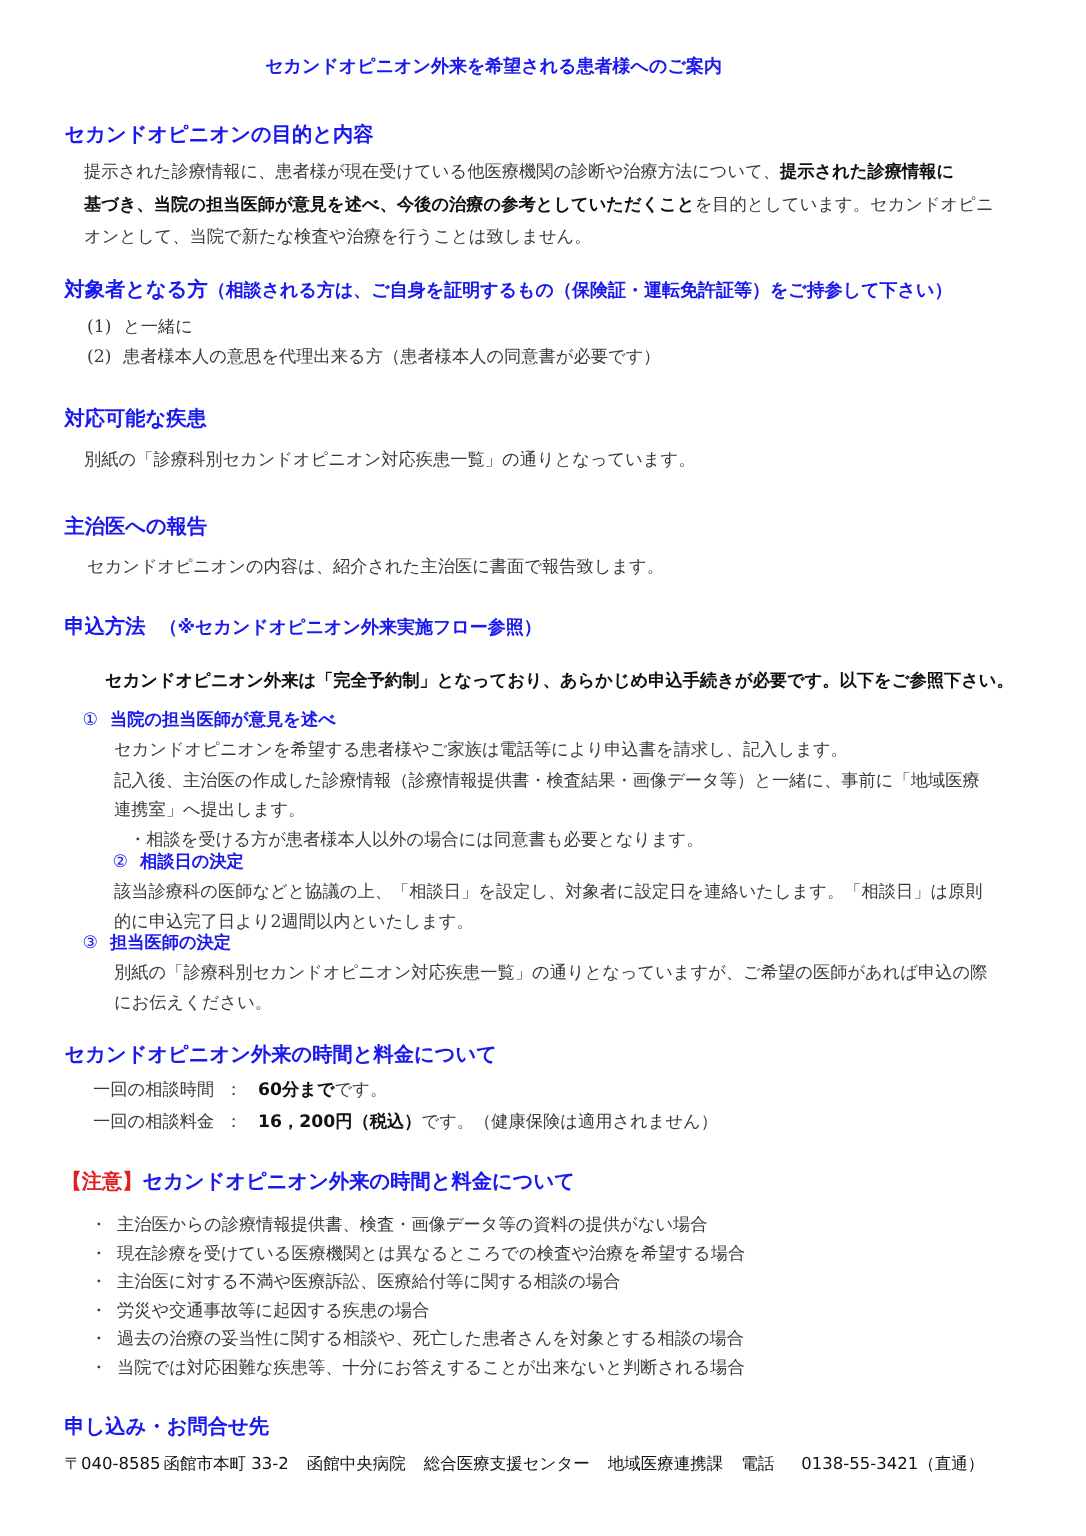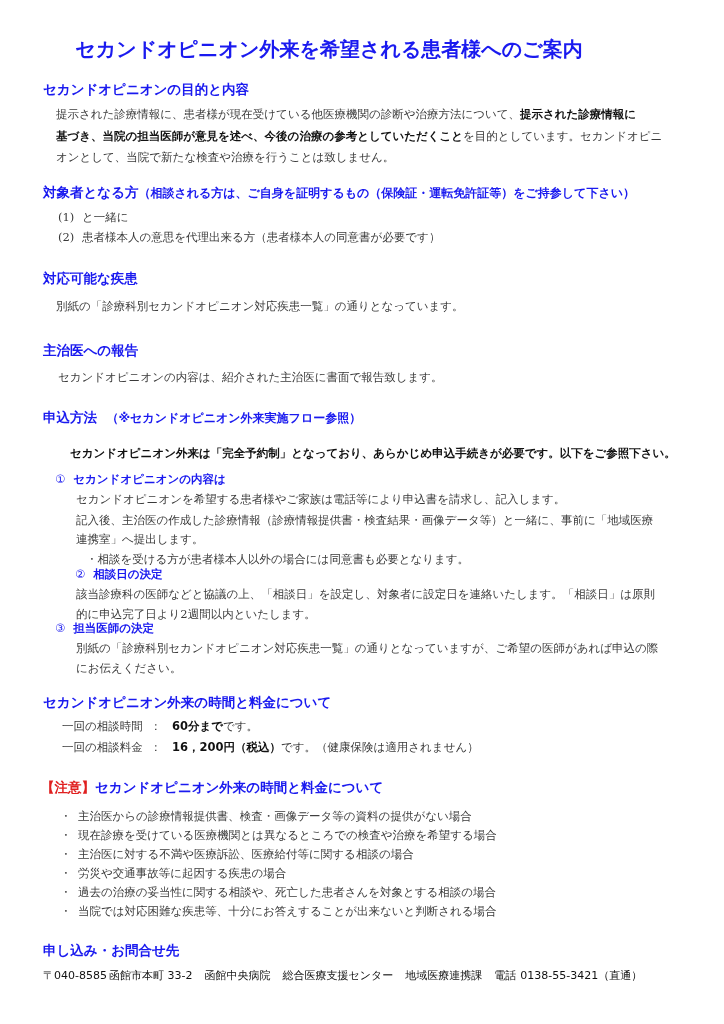--- a/index.html
+++ b/index.html
@@ -12,21 +12,21 @@
       height: 1024px;
       position: relative;
       overflow: hidden;
       font-family: "DejaVu Sans", "Liberation Sans", sans-serif;
       color: #3a3a3a;
     }
     .abs { position: absolute; white-space: nowrap; }
     .title {
       left: 0; width: 658px; top: 36px;
       text-align: center;
-      font-size: 20px;
+      font-size: 12px;
       font-weight: bold;
       color: #1a1aef;
       letter-spacing: 0px;
     }
     .h {
       font-size: 13.5px;
       font-weight: bold;
       color: #1a1aef;
     }
     .h .sub {
@@ -95,21 +95,21 @@
 
 <div class="abs h" style="left:43px; top:342px;">主治医への報告</div>
 <div class="abs p" style="left:58px; top:366px;">セカンドオピニオンの内容は、紹介された主治医に書面で報告致します。</div>
 
 <div class="abs h" style="left:43px; top:409px;">
   <span>申込方法</span>&nbsp;&nbsp;<span class="sub">（※セカンドオピニオン外来実施フロー参照）</span>
 </div>
 <div class="abs lead" style="left:70px; top:446px;font-weight:bold;">セカンドオピニオン外来は「完全予約制」となっており、あらかじめ申込手続きが必要です。以下をご参照下さい。</div>
 
 <div class="abs step-title" style="left:55px; top:472px;">
-  <span class="num">①</span><span>セカンドオピニオンの内容は</span>
+  <span class="num">①</span><span>当院の担当医師が意見を述べ</span>
 </div>
 <div class="abs p" style="left:76px; top:488px;">セカンドオピニオンを希望する患者様やご家族は電話等により申込書を請求し、記入します。</div>
 <div class="abs p" style="left:76px; top:509px;">記入後、主治医の作成した診療情報（診療情報提供書・検査結果・画像データ等）と一緒に、事前に「地域医療</div>
 <div class="abs p" style="left:76px; top:528px;">連携室」へ提出します。</div>
 <div class="abs p" style="left:86px; top:548px;">・相談を受ける方が患者様本人以外の場合には同意書も必要となります。</div>
 
 <div class="abs step-title" style="left:55px; top:567px;margin-left:20px;">
   <span class="num">②</span><span>相談日の決定</span>
 </div>
 <div class="abs p" style="left:76px; top:583px;">該当診療科の医師などと協議の上、「相談日」を設定し、対象者に設定日を連絡いたします。「相談日」は原則</div>
@@ -134,14 +134,14 @@
 </div>
 <div class="abs p" style="left:60px; top:805px;"><span class="bullet">・</span><span>主治医からの診療情報提供書、検査・画像データ等の資料の提供がない場合</span></div>
 <div class="abs p" style="left:60px; top:824px;"><span class="bullet">・</span><span>現在診療を受けている医療機関とは異なるところでの検査や治療を希望する場合</span></div>
 <div class="abs p" style="left:60px; top:843px;"><span class="bullet">・</span><span>主治医に対する不満や医療訴訟、医療給付等に関する相談の場合</span></div>
 <div class="abs p" style="left:60px; top:862px;"><span class="bullet">・</span><span>労災や交通事故等に起因する疾患の場合</span></div>
 <div class="abs p" style="left:60px; top:881px;"><span class="bullet">・</span><span>過去の治療の妥当性に関する相談や、死亡した患者さんを対象とする相談の場合</span></div>
 <div class="abs p" style="left:60px; top:900px;"><span class="bullet">・</span><span>当院では対応困難な疾患等、十分にお答えすることが出来ないと判断される場合</span></div>
 
 <div class="abs h" style="left:43px; top:942px;">申し込み・お問合せ先</div>
 <div class="abs footer" style="left:43px; top:968px;">
-  <span style="margin-right:2px;">〒040-8585</span><span>函館市本町 33-2</span><span>函館中央病院</span><span>総合医療支援センター</span><span>地域医療連携課</span><span style="margin-right:4px;">電話</span><span>0138-55-3421（直通）</span>
+  <span style="margin-right:2px;">〒040-8585</span><span>函館市本町 33-2</span><span>函館中央病院</span><span>総合医療支援センター</span><span>地域医療連携課</span><span style="margin-right:18px;">電話</span><span>0138-55-3421（直通）</span>
 </div>
 
 </body></html>

